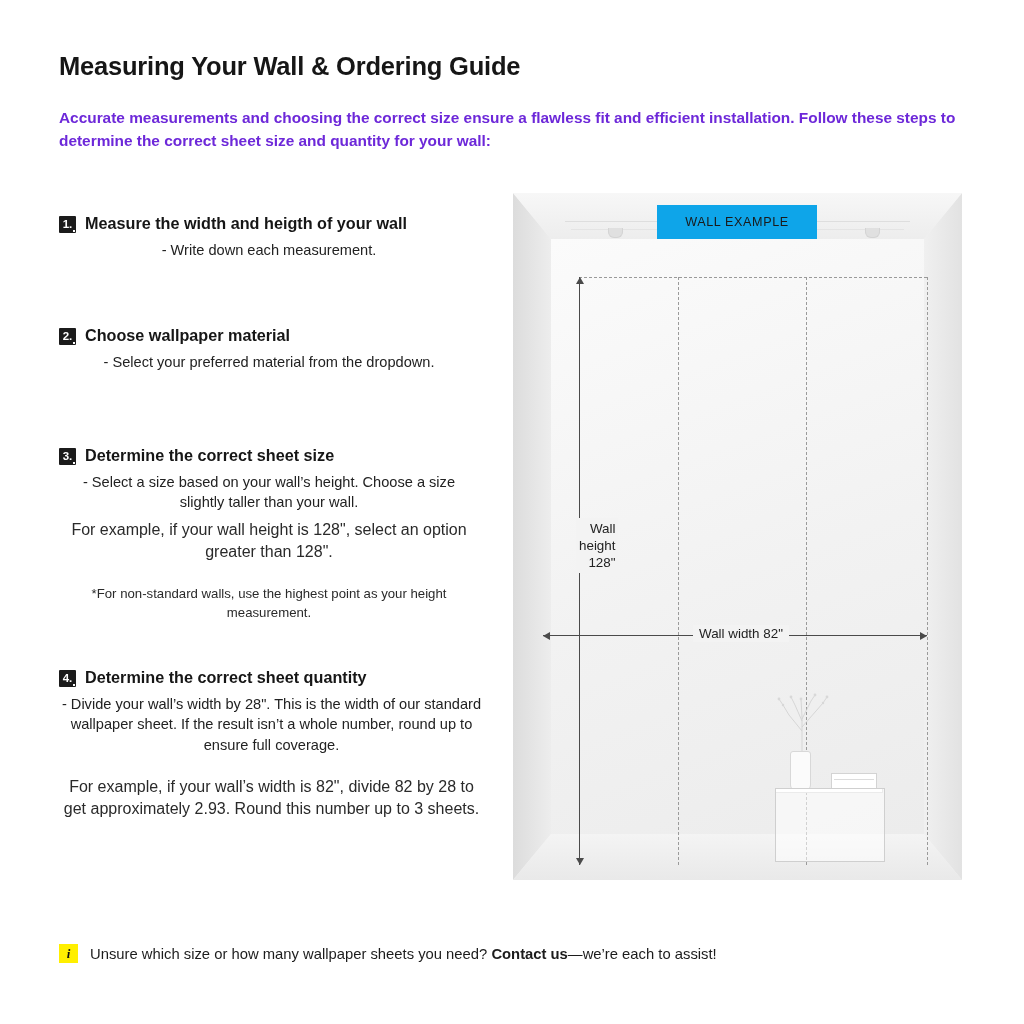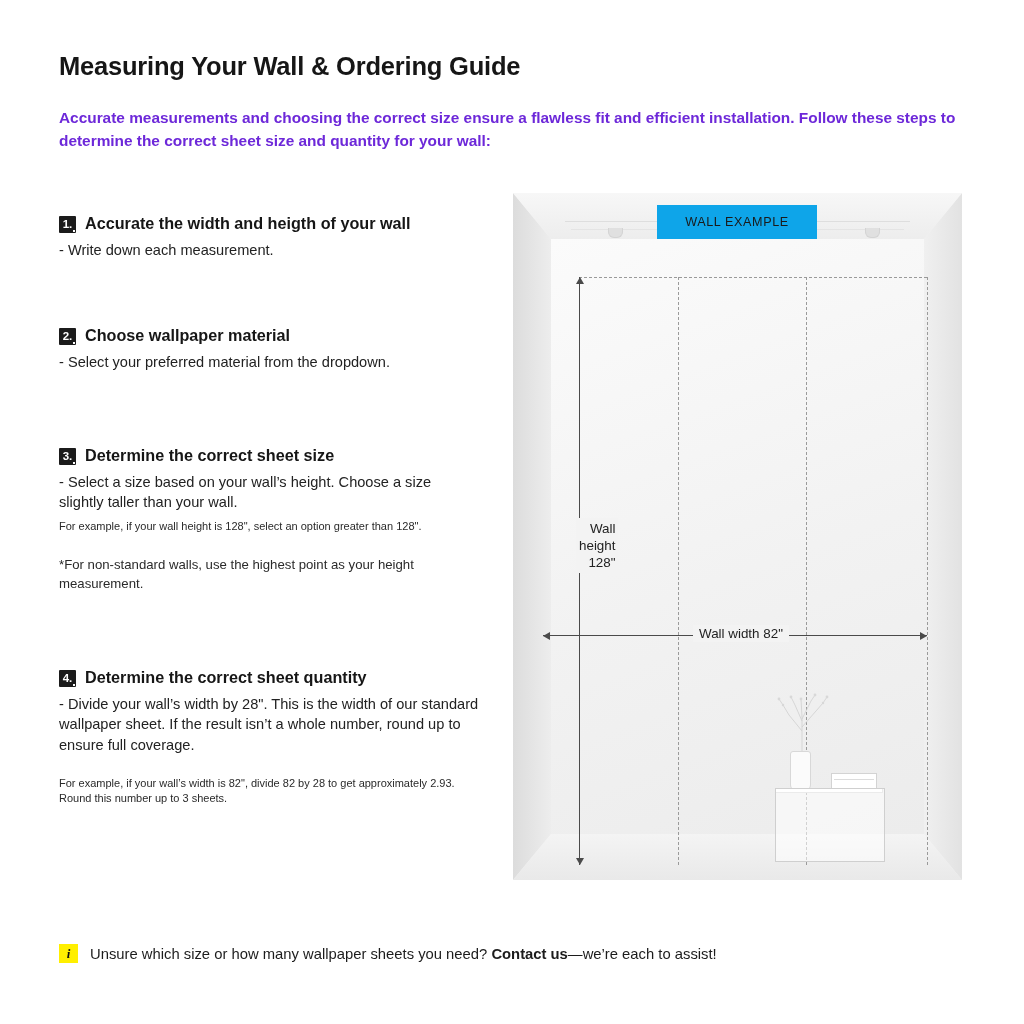--- a/index.html
+++ b/index.html
@@ -85,23 +85,24 @@
     font-size: 16.2px;
     font-weight: bold;
     color: #161616;
     line-height: 1.28;
   }
   .step-body {
     font-size: 14.6px;
     line-height: 1.42;
     color: #222222;
     margin-top: 6px;
+    text-align: center;
   }
   .step-body.small {
-    font-size: 11px;
+    font-size: 16px;
     line-height: 1.38;
     color: #2a2a2a;
   }
   .step-body.note {
     font-size: 13.2px;
     line-height: 1.38;
     color: #2a2a2a;
   }
 
   .s1 { position: absolute; top: 8px;  left: 0; width: 420px; }
@@ -363,21 +364,21 @@
 <div class="page">
 
   <div class="title">Measuring Your Wall &amp; Ordering Guide</div>
   <div class="intro">Accurate measurements and choosing the correct size ensure a flawless fit and efficient installation. Follow these steps to determine the correct sheet size and quantity for your wall:</div>
 
   <div class="steps">
 
     <div class="step s1">
       <div class="step-head">
         <div class="num-badge">1.</div>
-        <div class="step-title">Accurate the width and heigth of your wall</div>
+        <div class="step-title">Measure the width and heigth of your wall</div>
       </div>
       <div class="step-body">- Write down each measurement.</div>
     </div>
 
     <div class="step s2">
       <div class="step-head">
         <div class="num-badge">2.</div>
         <div class="step-title">Choose wallpaper material</div>
       </div>
       <div class="step-body">- Select your preferred material from the dropdown.</div>

